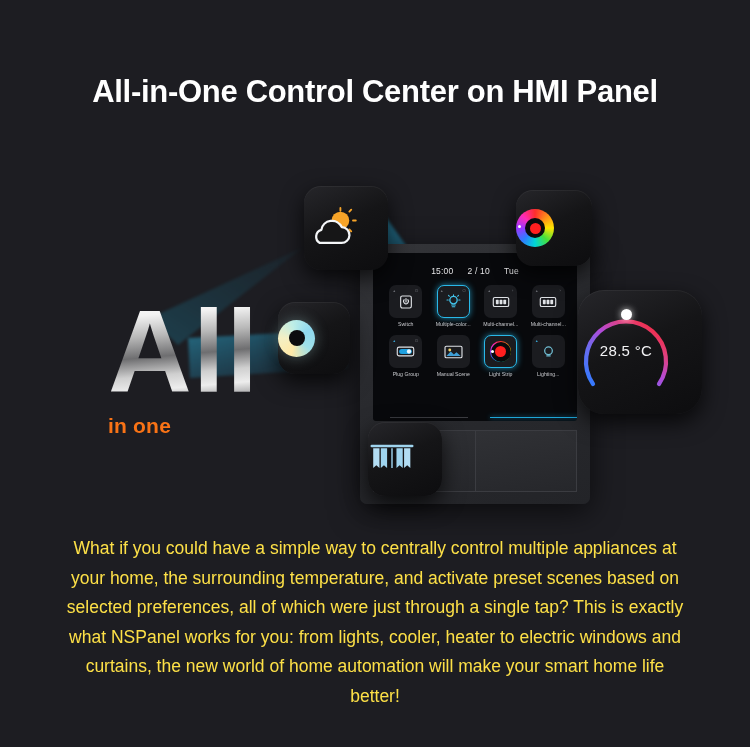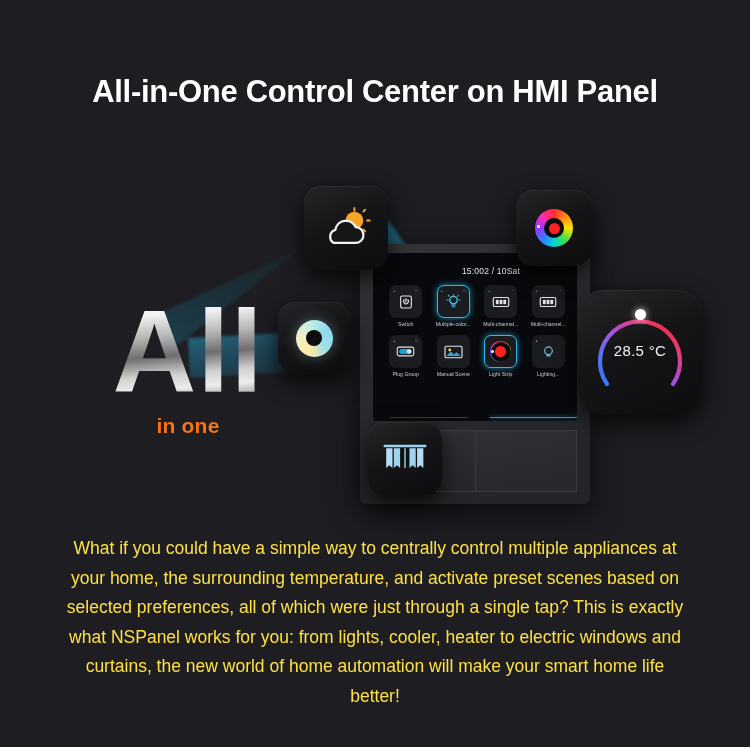--- a/index.html
+++ b/index.html
@@ -25,21 +25,21 @@
     letter-spacing:-0.3px;
   }
 
   
   .stage {
     position:absolute; left:0; top:140px; width:750px; height:380px;
   }
 
   
   .wordmark {
-    position:absolute; left:108px; top:160px; width:160px; text-align:center;
+    position:absolute; left:108px; top:160px; width:160px; text-align:left;
   }
   .wordmark .all {
     font-size:116px; font-weight:bold; line-height:0.9;
     letter-spacing:1px;
     background:linear-gradient(175deg,#ffffff 0%,#f2f2f2 16%,#b8b8b8 34%,#6e6e70 52%,#cfcfcf 68%,#ededed 80%,#6a6a6c 100%);
     -webkit-background-clip:text; background-clip:text;
     -webkit-text-fill-color:transparent; color:transparent;
     display:inline-block;
   }
   .wordmark .inone {
@@ -55,22 +55,22 @@
     border-radius:7px;
     box-shadow:0 8px 30px rgba(0,0,0,.6);
   }
   .panel-screen {
     position:absolute; left:13px; top:9px; width:204px; height:168px;
     background:#08090c;
     border-radius:3px;
     overflow:hidden;
   }
   .statusbar {
-    position:absolute; top:13px; left:16px; width:100%;
-    display:flex; justify-content:center; gap:0;
+    position:absolute; top:13px; left:0; width:100%;
+    display:flex; justify-content:center; gap:14px;
     color:#e4e4e6; font-size:8.5px; letter-spacing:.2px;
   }
   .appgrid {
     position:absolute; top:32px; left:11px;
     width:186px;
     display:grid; grid-template-columns:repeat(4,1fr);
     row-gap:8px; column-gap:4px;
   }
   .app { text-align:center; }
   .app .tile {
@@ -111,21 +111,21 @@
 
   
   .beam { position:absolute; filter:blur(1.5px); opacity:.9; }
 
   
   .card {
     position:absolute;
     border-radius:17px;
     background:linear-gradient(155deg,#26262a 0%,#151517 45%,#0d0d0f 100%);
     box-shadow:0 8px 22px rgba(0,0,0,.75), inset 0 1px 0 rgba(255,255,255,.05);
-    display:flex; align-items:center; justify-content:center;
+    display:flex; align-items:center; 
   }
 
   
   .rgbring {
     width:38px; height:38px; border-radius:50%;
     background:conic-gradient(#ff2d2d,#ff8c1a,#ffe400,#46e03a,#00d6d6,#2f7bff,#9b36ff,#ff2bb5,#ff2d2d);
     display:flex; align-items:center; justify-content:center;
     position:relative;
   }
   .rgbring::before {
@@ -221,21 +221,21 @@
 
       <polygon points="470,185 520,185 560,330 430,330" fill="url(#bmTeal)" opacity=".35"></polygon>
     </svg>
 
     <div class="panel">
       <div class="panel-screen">
 
         <div class="statusbar">
           <span>15:00</span>
           <span>2 / 10</span>
-          <span>Sat</span>
+          <span>Tue</span>
         </div>
 
         <div class="appgrid">
 
           <div class="app">
             <div class="tile">
               <span class="corner-tl">▴</span>
               <span class="corner-tr">⏻</span>
               <svg width="16" height="16" viewBox="0 0 24 24">
                 <rect x="4" y="3" width="16" height="18" rx="2.5" fill="none" stroke="#dfe2e6" stroke-width="1.7"></rect>

